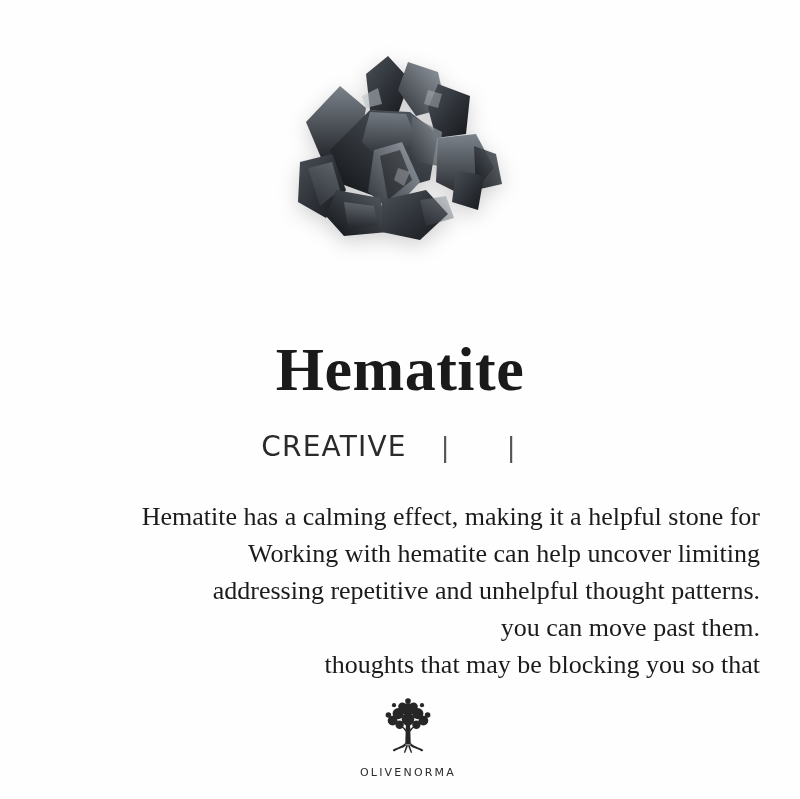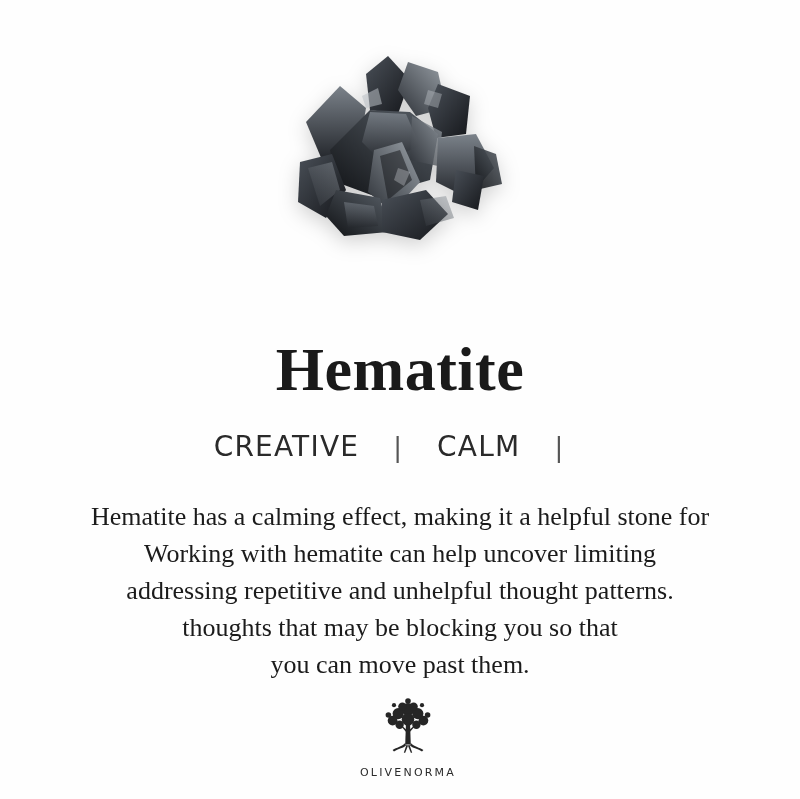--- a/index.html
+++ b/index.html
@@ -70,21 +70,21 @@
     display: inline-block;
     padding: 0 22px;
     color: #555;
     font-size: 26px;
   }
 
   
   .description {
     margin-top: 36px;
     width: 720px;
-    text-align: center;
+    text-align: right;
     font-family: "Liberation Serif", serif;
     font-size: 26px;
     line-height: 1.42;
     color: #1b1b1b;
   }
   .description span {
     display: block;
   }
 
   
@@ -165,30 +165,29 @@
         <polygon points="128,118 140,122 134,136 124,130" fill="#cdd2d6" opacity="0.35"></polygon>
       </svg>
     </div>
   </div>
 
   <div class="title">Hematite</div>
 
   <div class="keywords">
     <span>CREATIVE</span>
     <span class="kw-sep">|</span>
-    <span>CALM</span>
     <span class="kw-sep">|</span>
   </div>
 
   <div class="description">
     <span>Hematite has a calming effect, making it a helpful stone for</span>
     <span>Working with hematite can help uncover limiting</span>
     <span>addressing repetitive and unhelpful thought patterns.</span>
+    <span>you can move past them.</span>
     <span>thoughts that may be blocking you so that</span>
-    <span>you can move past them.</span>
   </div>
 
   <div class="brand">
     <svg class="brand-mark" viewBox="0 0 100 100" xmlns="http://www.w3.org/2000/svg">
       <g fill="#262626">
 
         <circle cx="50" cy="22" r="9"></circle>
         <circle cx="36" cy="28" r="8"></circle>
         <circle cx="64" cy="28" r="8"></circle>
         <circle cx="28" cy="38" r="7"></circle>

